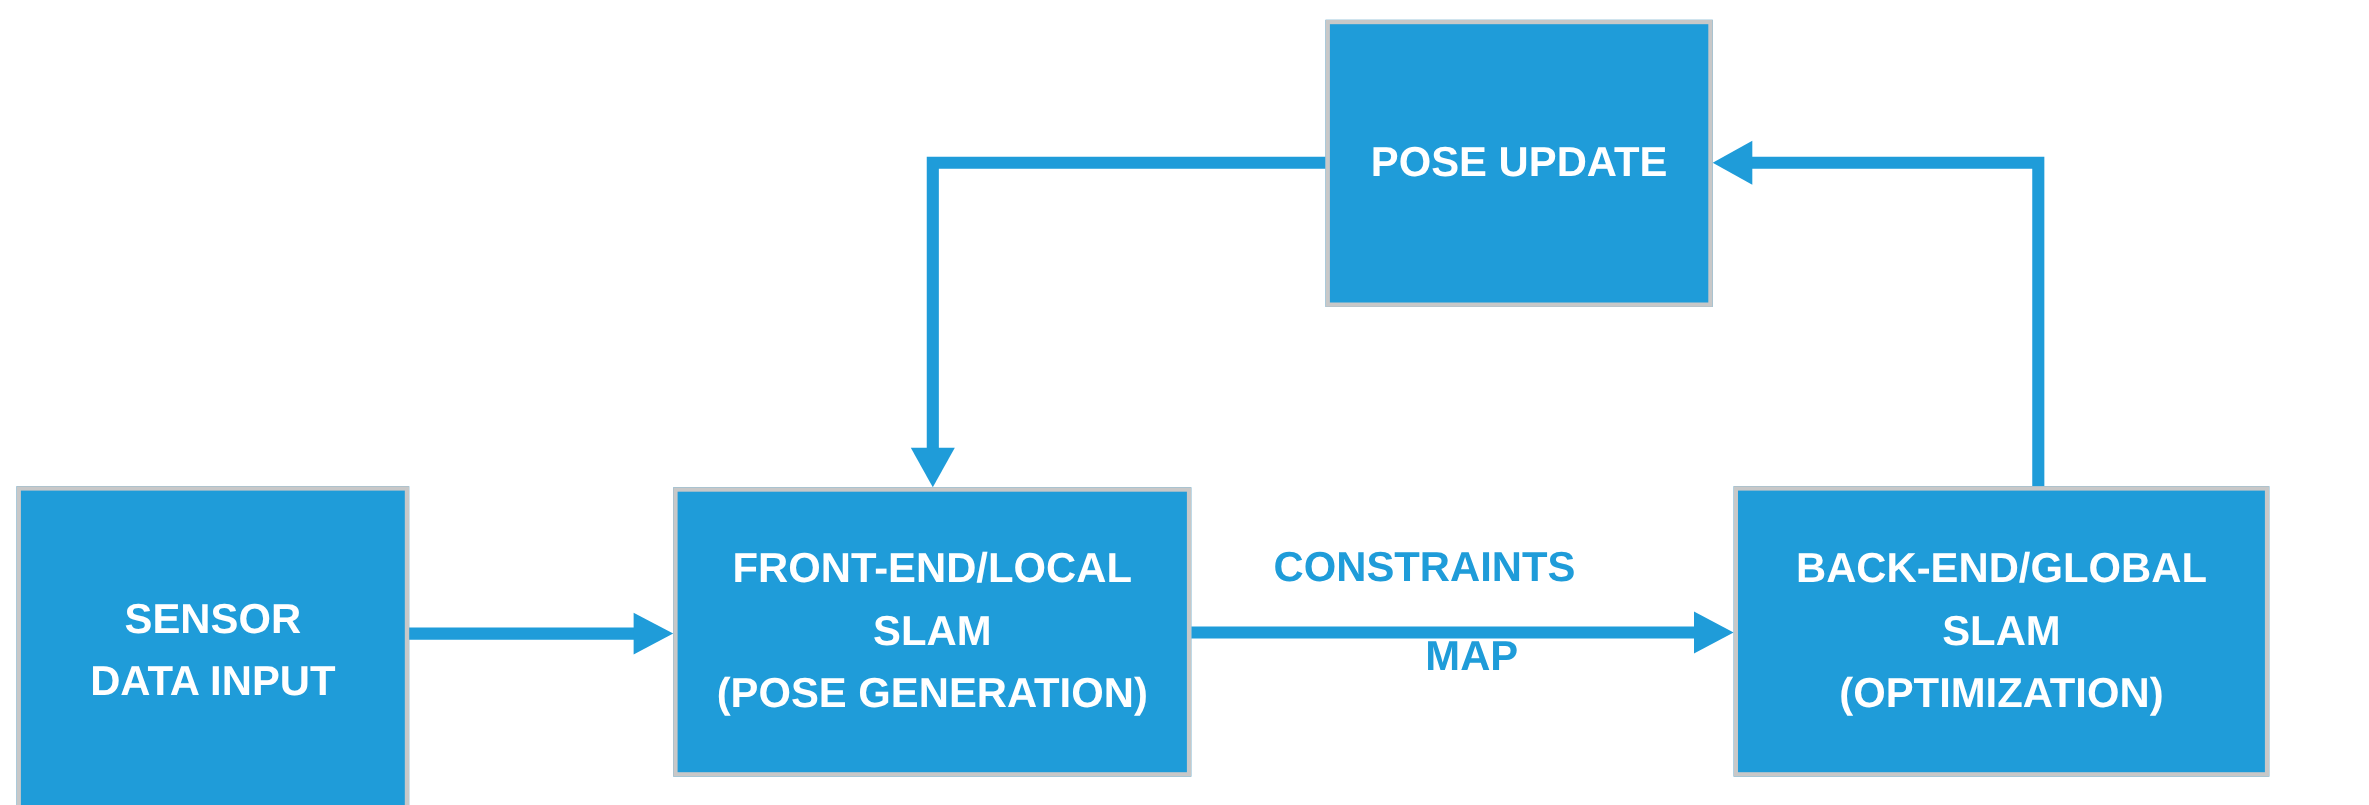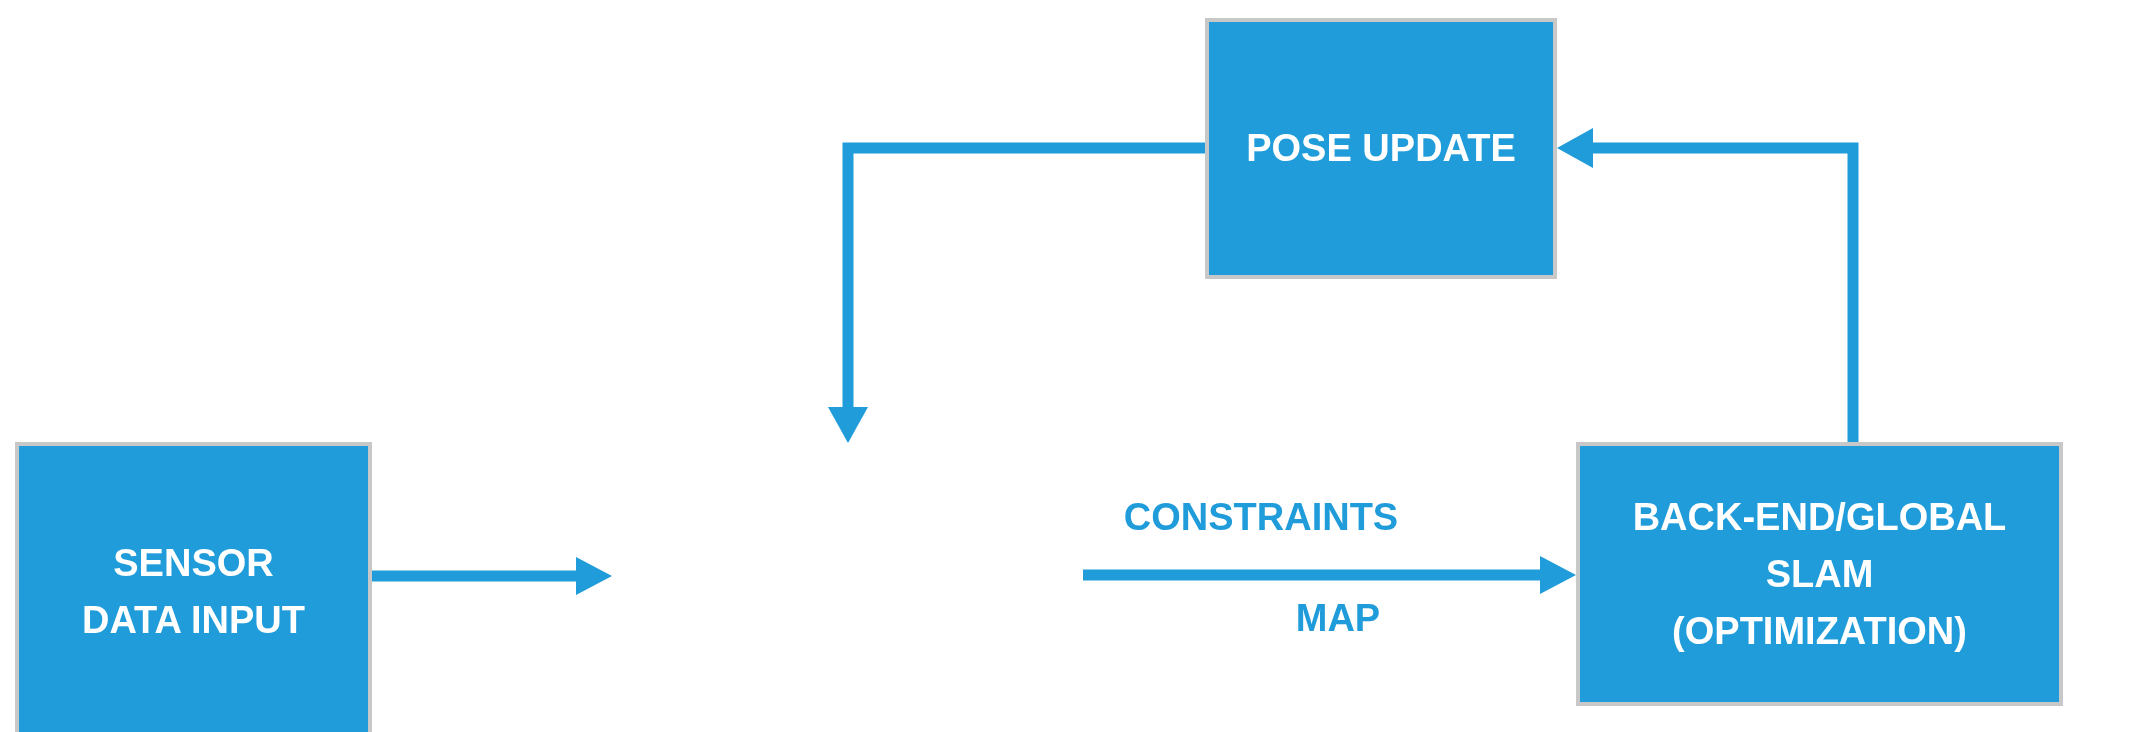--- a/index.html
+++ b/index.html
@@ -41,22 +41,22 @@
   #node-pose-update { left:1205px; top:18px;  width:352px; height:261px; }
 
   .edge-label{
     position:absolute;
     transform:translate(-50%,-50%);
     color:var(--accent);
     font-size:38px;
     font-weight:bold;
     white-space:nowrap;
   }
-  #edge-label-constraints{ left:1261px; top:517px; }
-  #edge-label-map        { left:1338px; top:618px; }
+  #edge-label-constraints{ left:1295px; top:517px; }
+  #edge-label-map        { left:1338px; top:598px; }
 
   #connector-layer{
     position:absolute;
     left:0; top:0;
     width:2154px;
     height:732px;
     pointer-events:none;
   }
   .edge-line{
     stroke:var(--accent);
@@ -90,20 +90,25 @@
       <path class="edge-line" d="M 1205 148 H 848 V 409"></path>
       <polygon class="edge-arrowhead" points="848,443 828,407 868,407"></polygon>
     </g>
   </svg>
 
   <div class="node" id="node-sensor">
     <span class="node-label">SENSOR
 DATA INPUT</span>
   </div>
 
+  <div class="node" id="node-frontend">
+    <span class="node-label">FRONT-END/LOCAL
+SLAM
+(POSE GENERATION)</span>
+  </div>
 
   <div class="node" id="node-backend">
     <span class="node-label">BACK-END/GLOBAL SLAM
 (OPTIMIZATION)</span>
   </div>
 
   <div class="node" id="node-pose-update">
     <span class="node-label">POSE UPDATE</span>
   </div>
 

